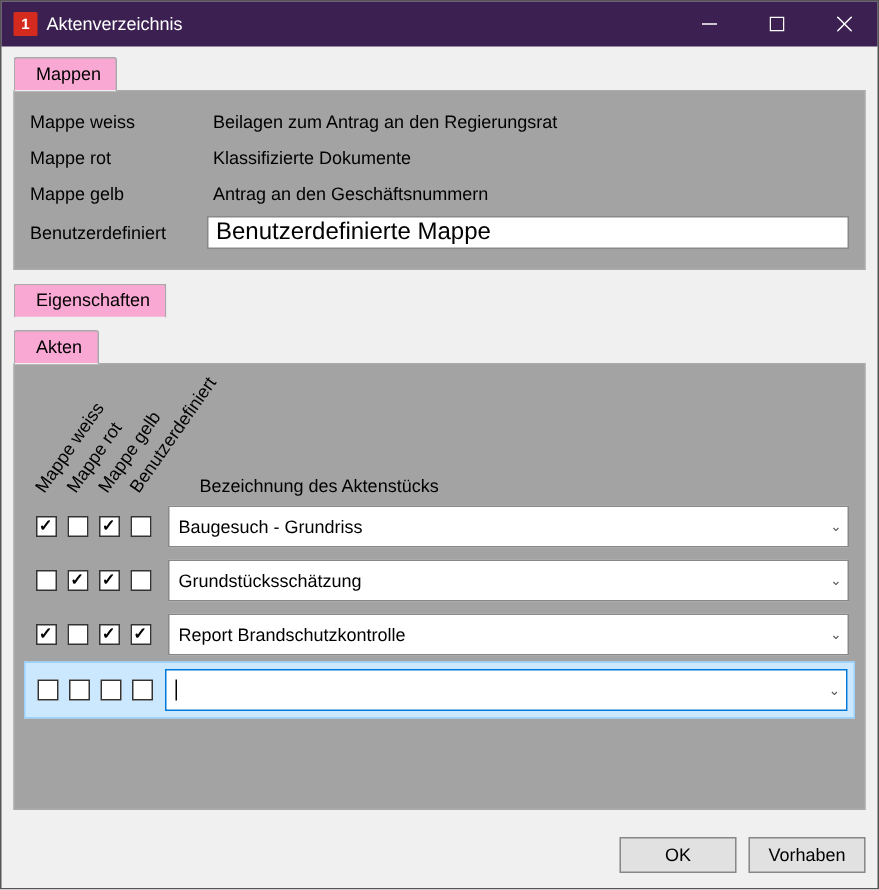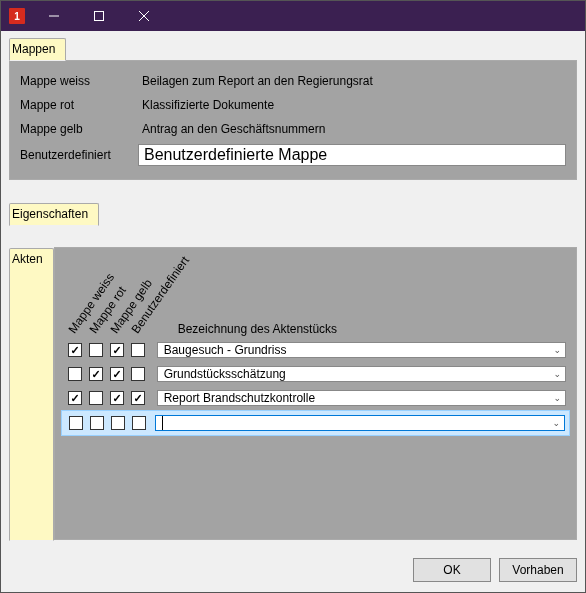--- a/index.html
+++ b/index.html
@@ -7,53 +7,54 @@
   .window { width: 586px; height: 593px; background: #f0f0f0; border: 1px solid #555; display: flex; flex-direction: column; }
   .titlebar { height: 30px; background: #3b2051; display: flex; align-items: center; color: #fff; }
   .titlebar-icon { width: 16px; height: 16px; background: #d52b1e; margin: 0 6px 0 8px; display: flex; align-items: center; justify-content: center; font-size: 10px; font-weight: bold; color: #fff; border-radius: 1px; }
   .titlebar-title { flex: 1; font-size: 12px; }
   .titlebar-controls { display: flex; }
   .titlebar-btn { width: 45px; height: 30px; display: flex; align-items: center; justify-content: center; color: #fff; cursor: default; }
   .titlebar-btn svg { display: block; }
   .client { flex: 1; padding: 6px 8px 8px 8px; display: flex; flex-direction: column; gap: 4px; overflow: hidden; }
   .group { background: #f0f0f0; border: none; }
   .tabstrip { display: flex; }
-  .tab { background: #fef9c3; border: 1px solid #aaa; border-bottom: 1px solid #f0f0f0; padding: 3px 10px 4px 2px; position: relative; top: 1px; border-radius: 2px 2px 0 0; text-align: center; }
+  .tab { background: #f9a8d4; border: 1px solid #aaa; border-bottom: 1px solid #f0f0f0; padding: 3px 10px 4px 14px; position: relative; top: 1px; border-radius: 2px 2px 0 0; text-align: center; }
   .tabbody { border: 1px solid #aaa; padding: 8px 10px 10px 10px; background: #a3a3a3; }
   .formrow { display: flex; align-items: center; padding: 3px 0; }
   .formrow .lbl { width: 118px; }
   .formrow .val { flex: 1; }
   .formrow .valtxt { flex: 1; padding: 2px 4px; }
   .textbox { border: 1px solid #888; background: #fff; height: 22px; padding: 2px 5px; font-family: inherit; font-size: 16px; }
   .formrow-eig .lbl { width: 214px; }
   .akten-headers { position: relative; height: 80px; margin-bottom: 2px; }
   .rot-head { position: absolute; bottom: 0; transform: rotate(-55deg); transform-origin: left bottom; white-space: nowrap; font-size: 12px; }
   .hd-bez { position: absolute; bottom: 0; left: 113px; }
   .akten-row { display: flex; align-items: center; gap: 0; padding: 4px 0; }
   .cb-wrap { width: 21px; display: flex; align-items: center; justify-content: center; }
   .cb { width: 14px; height: 14px; border: 1px solid #333; background: #fff; display: flex; align-items: center; justify-content: center; font-size: 11px; line-height: 1; font-weight: bold; }
   .cb.checked::after { content: "✓"; }
   .akten-row .combo { margin-left: 8px; flex: 1; position: relative; }
-  .combo-inner { width: 100%; border: 1px solid #888; background: #fff; height: 16px; display: flex; align-items: center; padding: 0 18px 0 6px; position: relative; }
+  .combo-inner { width: 100%; border: 1px solid #888; background: #fff; height: 28px; display: flex; align-items: center; padding: 0 18px 0 6px; position: relative; }
   .combo-inner.sel { border: 1px solid #0078d7; background: #fff; }
   .combo-inner .arrow { position: absolute; right: 4px; top: 50%; transform: translateY(-50%); font-size: 9px; color: #555; }
   .akten-row.sel { background: #cce8ff; border: 1px solid #99d1ff; margin: 0 -4px; padding: 4px; }
   .akten-row.sel .combo { margin-left: 5px; }
   .akten-row.sel .cb-wrap { width:21px; }
   .textcursor { display:inline-block; width:1px; height:14px; background:#000; vertical-align:middle; }
   .footer { display: flex; justify-content: flex-end; gap: 8px; padding: 10px 8px 10px 8px; align-items: center; }
   .btn { min-width: 78px; height: 24px; border: 1px solid #888; background: #e1e1e1; font-family: inherit; font-size: 12px; cursor: default; }
-  .group2 { margin-top: 18px; }
+  .group2 { margin-top: 4px; }
 </style>
 </head>
 <body>
 
 <div class="window">
   <div class="titlebar">
     <div class="titlebar-icon">1</div>
+    <div class="titlebar-title">Aktenverzeichnis</div>
     <div class="titlebar-controls">
       <div class="titlebar-btn">
         <svg width="10" height="10">
             <line x1="0" y1="5" x2="10" y2="5" stroke="#fff" stroke-width="1"></line>
           </svg>
       </div>
       <div class="titlebar-btn">
         <svg width="10" height="10">
             <rect x="0.5" y="0.5" width="9" height="9" fill="none" stroke="#fff" stroke-width="1"></rect>
           </svg>
@@ -69,21 +70,21 @@
 
   <div class="client">
 
     <div class="group">
       <div class="tabstrip">
           <div class="tab">Mappen</div>
         </div>
       <div class="tabbody">
         <div class="formrow">
           <div class="lbl">Mappe weiss</div>
-          <div class="valtxt">Beilagen zum Report an den Regierungsrat</div>
+          <div class="valtxt">Beilagen zum Antrag an den Regierungsrat</div>
         </div>
         <div class="formrow">
           <div class="lbl">Mappe rot</div>
           <div class="valtxt">Klassifizierte Dokumente</div>
         </div>
         <div class="formrow">
           <div class="lbl">Mappe gelb</div>
           <div class="valtxt">Antrag an den Geschäftsnummern</div>
         </div>
         <div class="formrow">
@@ -92,21 +93,21 @@
         </div>
       </div>
     </div>
 
     <div class="group group2">
       <div class="tabstrip">
           <div class="tab">Eigenschaften</div>
         </div>
     </div>
 
-    <div class="group group2" style="flex:1;display:flex;flex-direction:row;">
+    <div class="group group2" style="flex:1;display:flex;flex-direction:column;">
       <div class="tabstrip">
           <div class="tab">Akten</div>
         </div>
       <div class="tabbody" style="flex:1;">
         <div class="akten-headers">
           <div class="rot-head" style="left:12px;">Mappe weiss</div>
           <div class="rot-head" style="left:33px;">Mappe rot</div>
           <div class="rot-head" style="left:54px;">Mappe gelb</div>
           <div class="rot-head" style="left:75px;">Benutzerdefiniert</div>
           <div class="hd-bez">Bezeichnung des Aktenstücks</div>

